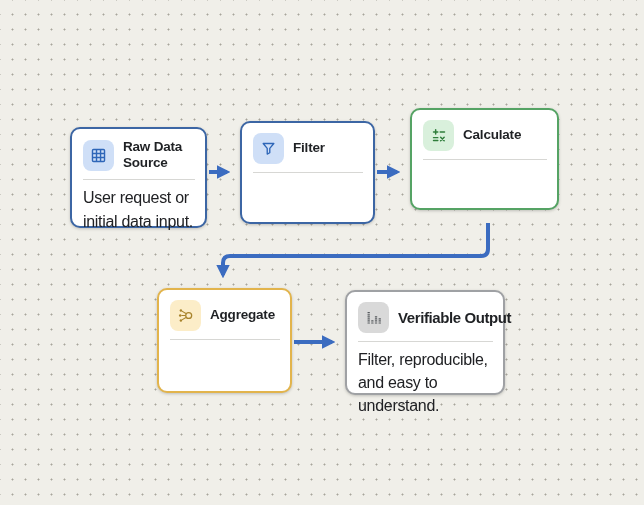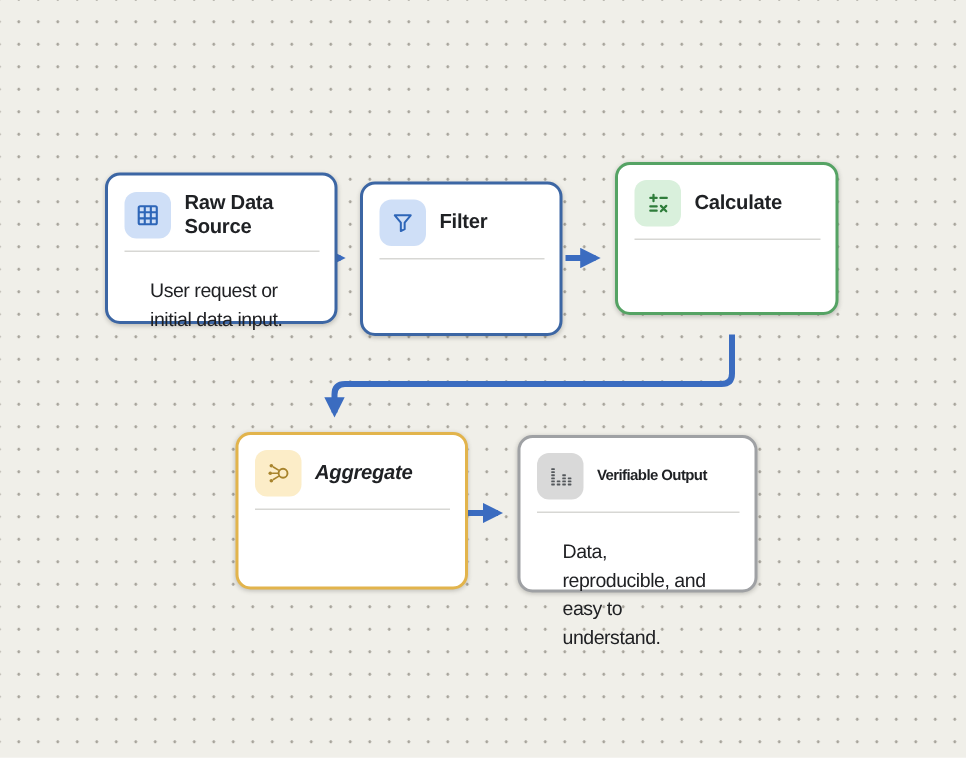--- a/index.html
+++ b/index.html
@@ -62,35 +62,35 @@
     font-weight: bold;
     color: #1f2124;
     letter-spacing: -0.2px;
     line-height: 1.2;
   }
   .divider {
     border-top: 1px solid #d7d7d4;
     margin: 8px 0 6px 0;
   }
   .node-desc {
-    margin: 17px;
-    font-size: 13px;
+    margin: 0;
+    font-size: 16px;
     letter-spacing: -0.3px;
     line-height: 1.45;
     color: #202124;
   }
 
-  .node--raw        { left: 70px;  top: 115px; width: 155px; height: 101px; border-radius: 10px; }
+  .node--raw        { left: 70px;  top: 127px; width: 137px; height: 101px; border-radius: 10px; }
   .node--filter     { left: 240px; top: 121px; width: 135px; height: 103px; text-align: center; }
   .node--calculate  { left: 410px; top: 108px; width: 149px; height: 102px; }
-  .node--aggregate  { left: 157px; top: 288px; width: 155px; height: 105px; font-style: italic; }
+  .node--aggregate  { left: 157px; top: 288px; width: 135px; height: 105px; }
   .node--verifiable { left: 345px; top: 290px; width: 160px; height: 105px; }
 
   .node--verifiable .node-title {
-    font-size: 10px;
+    font-size: 15px;
     letter-spacing: -0.4px;
     white-space: nowrap;
   }
 </style>
 </head>
 <body>
 
 <div class="canvas">
 
   <svg class="connector-layer" viewBox="0 0 644 505" xmlns="http://www.w3.org/2000/svg">
@@ -181,16 +181,16 @@
             <rect x="13.9" y="18.9" width="3.4" height="1.7" rx="0.5"></rect>
             <rect x="19.1" y="13.1" width="3.4" height="1.7" rx="0.5"></rect>
             <rect x="19.1" y="16" width="3.4" height="1.7" rx="0.5"></rect>
             <rect x="19.1" y="18.9" width="3.4" height="1.7" rx="0.5"></rect>
           </g>
         </svg>
       </span>
       <span class="node-title">Verifiable Output</span>
     </div>
     <div class="divider"></div>
-    <p class="node-desc">Data, reproducible, and easy to understand.</p>
+    <p class="node-desc">Filter, reproducible, and easy to understand.</p>
   </div>
 
 </div>
 
 </body></html>

